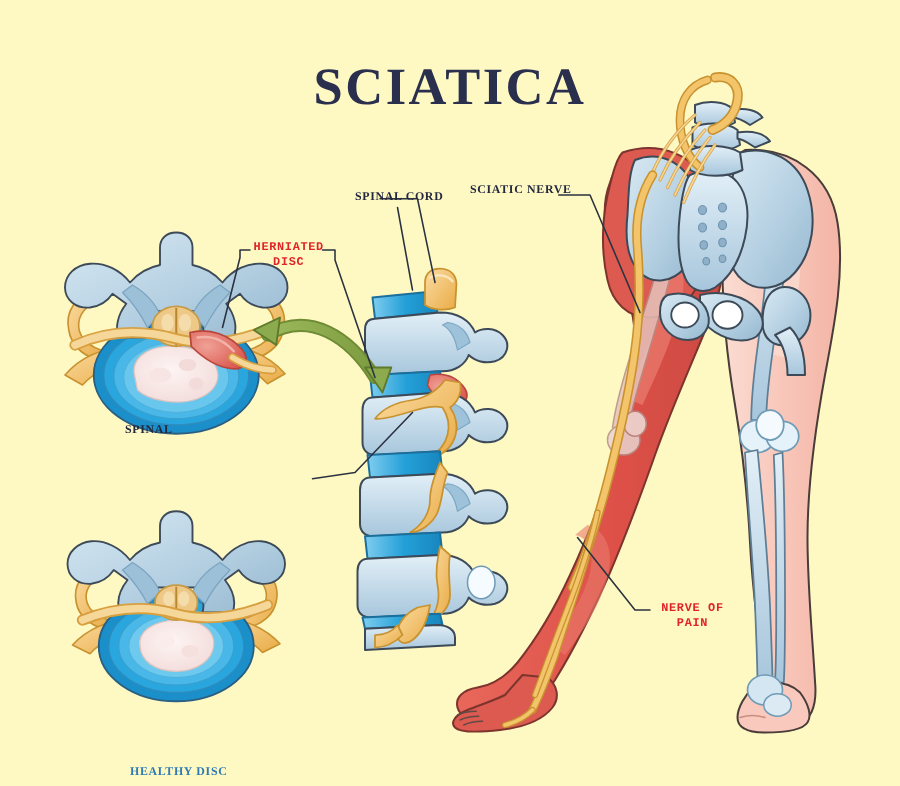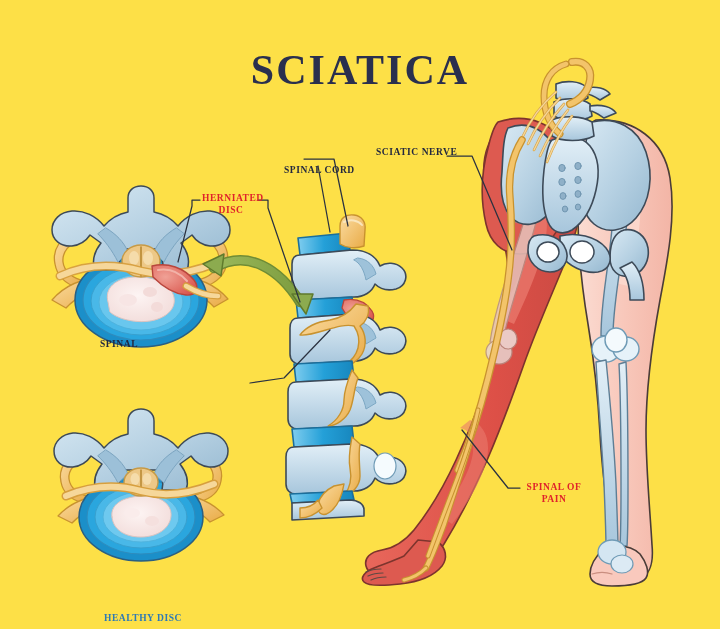--- a/index.html
+++ b/index.html
@@ -1,35 +1,35 @@
 <!DOCTYPE html>
 <html><head>
 <meta charset="utf-8">
 <style>
   html,body{margin:0;padding:0;background:#ffffff;}
   body{
     width:720px;height:629px;overflow:hidden;position:relative;
     font-family:"Liberation Serif",serif;
   }
-  #stage{position:absolute;left:0;top:0;width:720px;height:629px;background:#fde047;}
+  #stage{position:absolute;left:0;top:0;width:720px;height:629px;background:#fef9c3;}
   svg.layer{position:absolute;left:0;top:0;width:720px;height:629px;}
 
   .title{
     position:absolute;left:0;top:48px;width:720px;text-align:center;
     font-family:"Liberation Serif",serif;font-weight:bold;
     font-size:42px;letter-spacing:2px;color:#2a2f4e;
     line-height:1.05;
   }
 
   .lbl{
     position:absolute;font-family:"Liberation Serif",serif;font-weight:bold;
     font-size:9.5px;letter-spacing:0.55px;line-height:12px;white-space:pre-line;
   }
   .lbl.dark{color:#23283f;}
-  .lbl.red{color:#e0232b;}
+  .lbl.red{color:#e0232b;font-family:Liberation Mono, monospace;}
   .lbl.blue{color:#2d7ab5;}
   .lbl.ctr{text-align:center;}
 </style>
 </head>
 <body>
 
 <div id="stage">
 
   <svg class="layer" viewBox="0 0 720 629">
     <defs>
@@ -482,28 +482,28 @@
       <path d="M250,383 L284,378 L330,330"></path>
 
       <path d="M447,156 L472,156 L512,250"></path>
 
       <path d="M520,488 L508,488 L462,430"></path>
     </g>
   </svg>
 
   <div class="title">SCIATICA</div>
 
-  <div class="lbl dark" style="left:236px;top:164px;padding-left:48px;">SPINAL CORD</div>
+  <div class="lbl dark" style="left:236px;top:152px;padding-left:48px;">SPINAL CORD</div>
 
   <div class="lbl red ctr" style="left:202px;top:192px;width:58px;">HERNIATED
 DISC</div>
 
   <div class="lbl dark" style="left:376px;top:146px;">SCIATIC NERVE</div>
 
   <div class="lbl dark ctr" style="left:89px;top:338px;width:60px;">SPINAL</div>
 
 
-  <div class="lbl red ctr" style="left:526px;top:481px;width:56px;">SPINAL OF
+  <div class="lbl red ctr" style="left:526px;top:481px;width:56px;">NERVE OF
 PAIN</div>
 
   <div class="lbl blue ctr" style="left:96px;top:565px;width:94px;margin-top:47px;">HEALTHY DISC</div>
 
 </div>
 
 </body></html>

